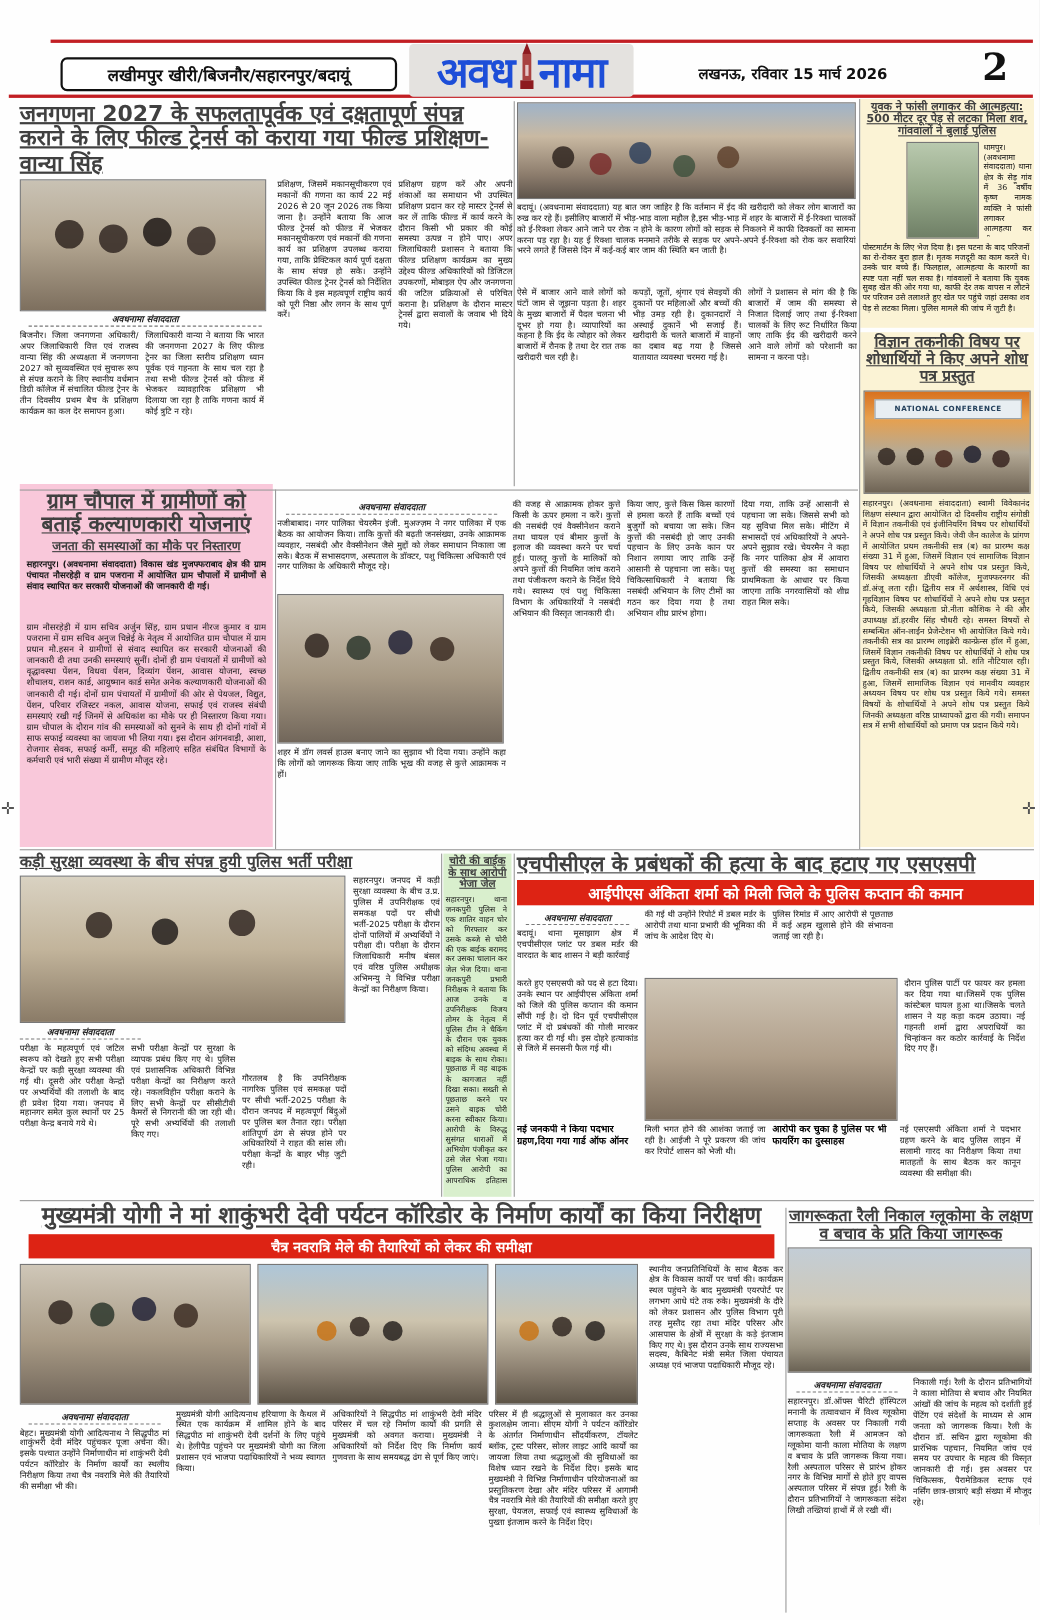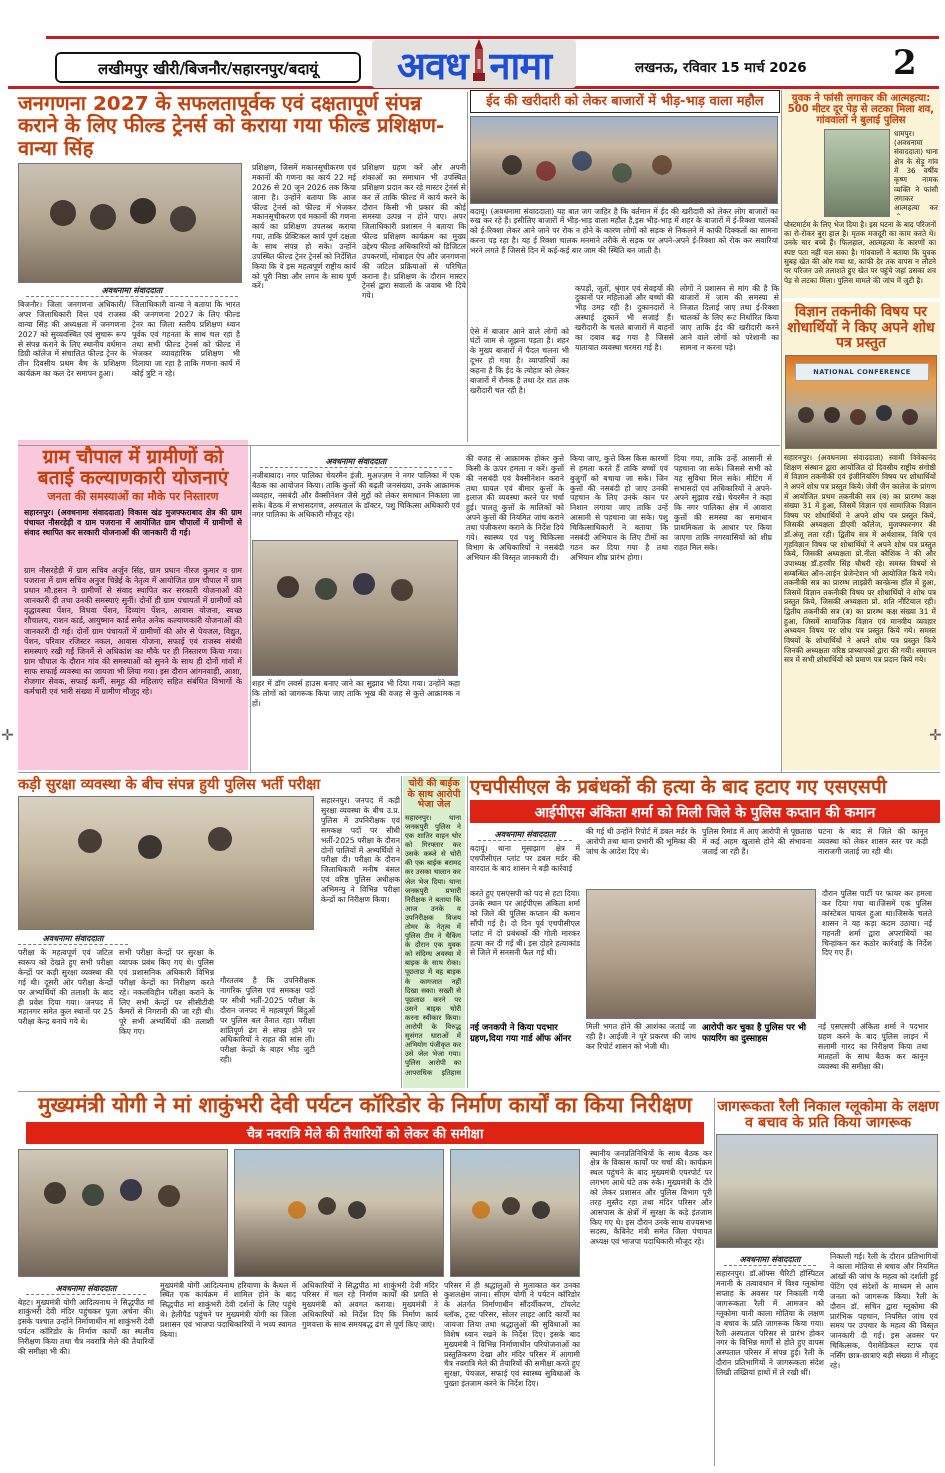--- a/index.html
+++ b/index.html
@@ -13,21 +13,21 @@
   .masthead-bg{position:absolute;left:372px;top:40px;width:204px;height:48px;background:#e4e2df;
         border-radius:4px;}
   .masthead{position:absolute;left:372px;top:40px;width:204px;height:48px;display:flex;
         align-items:center;justify-content:center;gap:2px;font-weight:bold;font-size:38px;
         color:#1d4ed8;letter-spacing:-1px;}
   .dateline{position:absolute;left:635px;top:58px;width:230px;font-weight:bold;font-size:13.5px;}
   .page-no{position:absolute;left:893px;top:42px;font-family:"DejaVu Serif",serif;
         font-weight:bold;font-size:34px;}
   
   .art{position:absolute;}
-  .hl{font-weight:bold;color:#c2410c;line-height:1.12;}
+  .hl{font-weight:bold;color:#404040;line-height:1.12;text-decoration:underline;}
   .byline{font-size:8px;font-weight:bold;font-style:italic;text-align:center;color:#222;
         border-bottom:1px dashed #777;padding-bottom:1px;margin:1px 8px 3px 8px;}
   .col{font-size:7.6px;line-height:1.3;text-align:justify;overflow:hidden;color:#161616;}
   .row{display:flex;gap:6px;}
   .photo{border:1px solid #777;position:relative;overflow:hidden;flex-shrink:0;}
   .heads::before,.heads::after{content:"";position:absolute;border-radius:50%;
         background:rgba(40,30,25,.8);}
   .ph-room{background:linear-gradient(180deg,#c9c2b4 0%,#b5a893 45%,#7d6f5e 100%);}
   .ph-room::before{width:26px;height:26px;left:14%;top:30%;box-shadow:40px 4px 0 rgba(50,40,35,.85),80px -2px 0 rgba(30,25,22,.85),120px 6px 0 rgba(55,45,40,.85);}
   .ph-street{background:linear-gradient(180deg,#9fb3c8 0%,#c9b9a2 35%,#8d7d6d 75%,#5f554c 100%);}
@@ -92,25 +92,24 @@
           <div class="col" style="width:108px;height:138px;">बिजनौर। जिला जनगणना अधिकारी/अपर जिलाधिकारी वित्त एवं राजस्व वान्या सिंह की अध्यक्षता में जनगणना 2027 को सुव्यवस्थित एवं सुचारू रूप से संपन्न कराने के लिए स्थानीय वर्धमान डिग्री कॉलेज में संचालित फील्ड ट्रेनर के तीन दिवसीय प्रथम बैच के प्रशिक्षण कार्यक्रम का कल देर समापन हुआ।</div>
           <div class="col" style="width:108px;height:138px;">जिलाधिकारी वान्या ने बताया कि भारत की जनगणना 2027 के लिए फील्ड ट्रेनर का जिला स्तरीय प्रशिक्षण ध्यान पूर्वक एवं गहनता के साथ चल रहा है तथा सभी फील्ड ट्रेनर्स को फील्ड में भेजकर व्यावहारिक प्रशिक्षण भी दिलाया जा रहा है ताकि गणना कार्य में कोई त्रुटि न रहे।</div>
         </div>
       </div>
       <div class="col" style="width:104px;height:284px;">प्रशिक्षण, जिसमें मकानसूचीकरण एवं मकानों की गणना का कार्य 22 मई 2026 से 20 जून 2026 तक किया जाना है। उन्होंने बताया कि आज फील्ड ट्रेनर्स को फील्ड में भेजकर मकानसूचीकरण एवं मकानों की गणना कार्य का प्रशिक्षण उपलब्ध कराया गया, ताकि प्रेक्टिकल कार्य पूर्ण दक्षता के साथ संपन्न हो सके। उन्होंने उपस्थित फील्ड ट्रेनर ट्रेनर्स को निर्देशित किया कि वे इस महत्वपूर्ण राष्ट्रीय कार्य को पूरी निष्ठा और लगन के साथ पूर्ण करें।</div>
       <div class="col" style="width:104px;height:284px;">प्रशिक्षण ग्रहण करें और अपनी शंकाओं का समाधान भी उपस्थित प्रशिक्षण प्रदान कर रहे मास्टर ट्रेनर्स से कर लें ताकि फील्ड में कार्य करने के दौरान किसी भी प्रकार की कोई समस्या उत्पन्न न होने पाए। अपर जिलाधिकारी प्रशासन ने बताया कि फील्ड प्रशिक्षण कार्यक्रम का मुख्य उद्देश्य फील्ड अधिकारियों को डिजिटल उपकरणों, मोबाइल ऐप और जनगणना की जटिल प्रक्रियाओं से परिचित कराना है। प्रशिक्षण के दौरान मास्टर ट्रेनर्स द्वारा सवालों के जवाब भी दिये गये।</div>
     </div>
   </div>
 
   <div class="art" style="left:470px;top:90px;width:310px;height:352px;">
-    <div class="hl" style="font-size:13px;border:1.5px solid #222;text-align:center;padding:3px 2px;">ईद की खरीदारी को लेकर बाजारों में भीड़-भाड़ वाला महौल</div>
     <div class="photo ph-street heads" style="width:306px;height:86px;margin-top:3px;"></div>
     <div class="col" style="width:308px;height:74px;margin-top:3px;">बदायूं। (अवधनामा संवाददाता) यह बात जग जाहिर है कि वर्तमान में ईद की खरीदारी को लेकर लोग बाजारों का रुख कर रहे हैं। इसीलिए बाजारों में भीड़-भाड़ वाला महौल है,इस भीड़-भाड़ में शहर के बाजारों में ई-रिक्शा चालकों को ई-रिक्शा लेकर आने जाने पर रोक न होने के कारण लोगों को सड़क से निकलने में काफी दिक्कतों का सामना करना पड़ रहा है। यह ई रिक्शा चालक मनमाने तरीके से सड़क पर अपने-अपने ई-रिक्शा को रोक कर सवारियां भरने लगते हैं जिससे दिन में कई-कई बार जाम की स्थिति बन जाती है।</div>
     <div class="row" style="margin-top:3px;">
-      <div class="col" style="width:99px;height:168px;margin-top:43px;">ऐसे में बाजार आने वाले लोगों को घंटों जाम से जूझना पड़ता है। शहर के मुख्य बाजारों में पैदल चलना भी दूभर हो गया है। व्यापारियों का कहना है कि ईद के त्योहार को लेकर बाजारों में रौनक है तथा देर रात तक खरीदारी चल रही है।</div>
+      <div class="col" style="width:99px;height:168px;">ऐसे में बाजार आने वाले लोगों को घंटों जाम से जूझना पड़ता है। शहर के मुख्य बाजारों में पैदल चलना भी दूभर हो गया है। व्यापारियों का कहना है कि ईद के त्योहार को लेकर बाजारों में रौनक है तथा देर रात तक खरीदारी चल रही है।</div>
       <div class="col" style="width:99px;height:168px;">कपड़ों, जूतों, श्रृंगार एवं सेवइयों की दुकानों पर महिलाओं और बच्चों की भीड़ उमड़ रही है। दुकानदारों ने अस्थाई दुकानें भी सजाई हैं। खरीदारी के चलते बाजारों में वाहनों का दबाव बढ़ गया है जिससे यातायात व्यवस्था चरमरा गई है।</div>
       <div class="col" style="width:99px;height:168px;">लोगों ने प्रशासन से मांग की है कि बाजारों में जाम की समस्या से निजात दिलाई जाए तथा ई-रिक्शा चालकों के लिए रूट निर्धारित किया जाए ताकि ईद की खरीदारी करने आने वाले लोगों को परेशानी का सामना न करना पड़े।</div>
     </div>
   </div>
 
   <div class="art cream" style="left:782px;top:90px;width:158px;height:208px;padding:2px;box-sizing:border-box;">
     <div class="hl" style="font-size:10px;text-align:center;">युवक ने फांसी लगाकर की आत्महत्या: 500 मीटर दूर पेड़ से लटका मिला शव, गांववालों ने बुलाई पुलिस</div>
     <div class="row" style="margin-top:3px;gap:4px;padding-left:40px;">
       <div class="photo ph-portrait" style="width:64px;height:86px;"></div>
       <div class="col" style="width:84px;height:86px;font-size:7.2px;">धामपुर। (अवधनामा संवाददाता) थाना क्षेत्र के सेड़ू गांव में 36 वर्षीय कृष्ण नामक व्यक्ति ने फांसी लगाकर आत्महत्या कर ली। उसका शव घर से लगभग 500 मीटर दूर अपने खेत में पेड़ से लटका मिला। सूचना मिलते ही पुलिस मौके पर पहुंची और शव को कब्जे में लेकर</div>
@@ -171,21 +170,20 @@
   <div class="art" style="left:470px;top:776px;width:470px;height:312px;">
     <div class="hl" style="font-size:19px;">एचपीसीएल के प्रबंधकों की हत्या के बाद हटाए गए एसएसपी</div>
     <div class="redbar" style="font-size:14px;padding:2px 0;margin-top:3px;">आईपीएस अंकिता शर्मा को मिली जिले के पुलिस कप्तान की कमान</div>
     <div class="row" style="margin-top:4px;">
       <div style="width:110px;">
         <div class="byline">अवधनामा संवाददाता</div>
         <div class="col" style="width:110px;height:42px;">बदायूं। थाना मूसाझाग क्षेत्र में एचपीसीएल प्लांट पर डबल मर्डर की वारदात के बाद शासन ने बड़ी कार्रवाई</div>
       </div>
       <div class="col" style="width:110px;height:58px;">की गई थी उन्होंने रिपोर्ट में डबल मर्डर के आरोपी तथा थाना प्रभारी की भूमिका की जांच के आदेश दिए थे।</div>
       <div class="col" style="width:110px;height:58px;">पुलिस रिमांड में आए आरोपी से पूछताछ में कई अहम खुलासे होने की संभावना जताई जा रही है।</div>
-      <div class="col" style="width:110px;height:58px;">घटना के बाद से जिले की कानून व्यवस्था को लेकर शासन स्तर पर कड़ी नाराजगी जताई जा रही थी।</div>
     </div>
     <div class="row" style="margin-top:3px;">
       <div class="col" style="width:110px;height:130px;">करते हुए एसएसपी को पद से हटा दिया। उनके स्थान पर आईपीएस अंकिता शर्मा को जिले की पुलिस कप्तान की कमान सौंपी गई है। दो दिन पूर्व एचपीसीएल प्लांट में दो प्रबंधकों की गोली मारकर हत्या कर दी गई थी। इस दोहरे हत्याकांड से जिले में सनसनी फैल गई थी।</div>
       <div class="photo ph-bouquet" style="width:228px;height:128px;"></div>
       <div class="col" style="width:110px;height:130px;">दौरान पुलिस पार्टी पर फायर कर हमला कर दिया गया था।जिसमें एक पुलिस कांस्टेबल घायल हुआ था।जिसके चलते शासन ने यह कड़ा कदम उठाया। नई गहनती शर्मा द्वारा अपराधियों का चिन्हांकन कर कठोर कार्रवाई के निर्देश दिए गए हैं।</div>
     </div>
     <div class="row" style="margin-top:3px;">
       <div class="boldline" style="width:110px;height:52px;overflow:hidden;">नई जनकपी ने किया पदभार ग्रहण,दिया गया गार्ड ऑफ ऑनर</div>
       <div class="col" style="width:110px;height:52px;">मिली भगत होने की आशंका जताई जा रही है। आईजी ने पूरे प्रकरण की जांच कर रिपोर्ट शासन को भेजी थी।</div>
       <div class="boldline" style="width:110px;height:52px;overflow:hidden;">आरोपी कर चुका है पुलिस पर भी फायरिंग का दुस्साहस</div>

